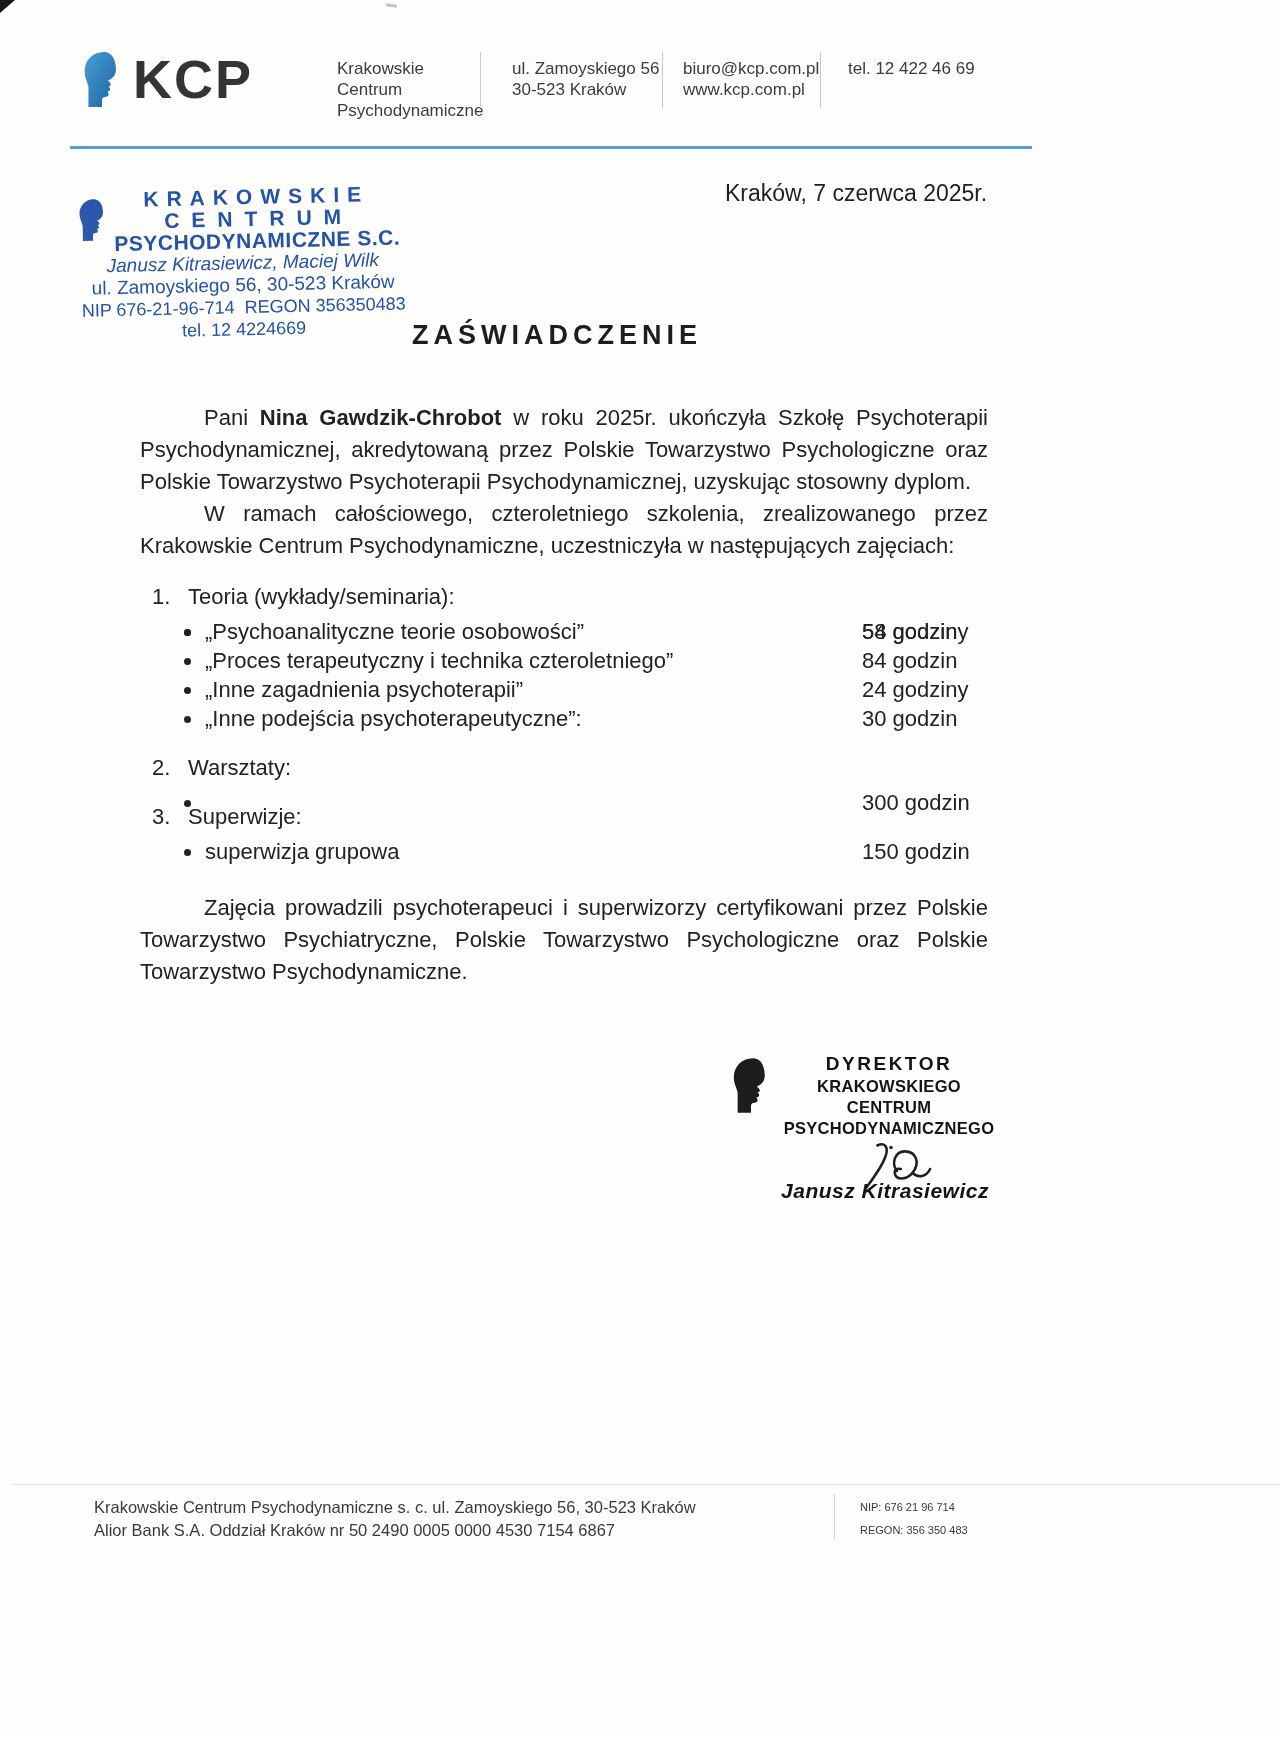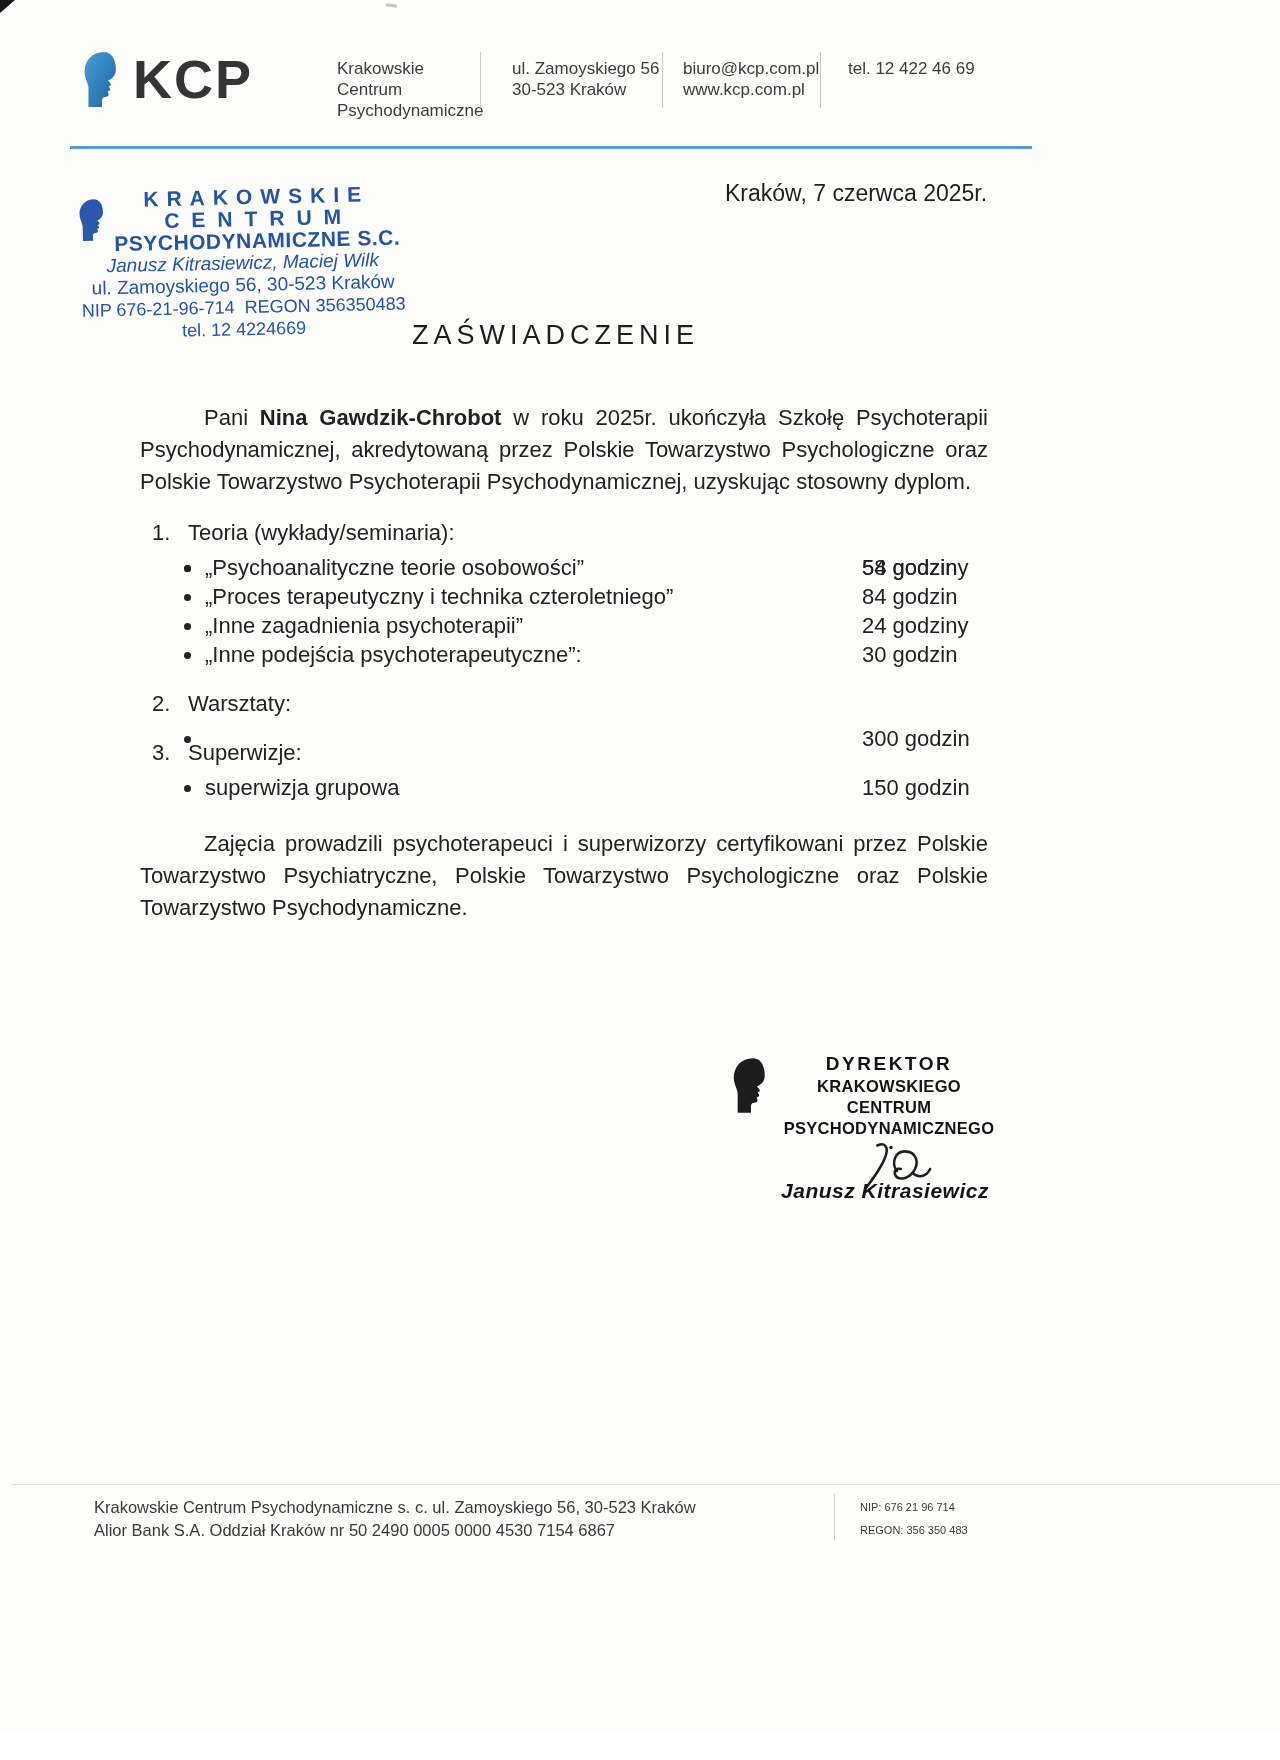--- a/index.html
+++ b/index.html
@@ -41,21 +41,21 @@
   .st1 { padding-left:30px; font-weight:700; font-size:21px; letter-spacing:8px; }
   .st2 { padding-left:34px; font-weight:700; font-size:21px; letter-spacing:12px; }
   .st3 { padding-left:30px; font-weight:700; font-size:21px; letter-spacing:0.5px; }
   .st4 { font-style:italic; font-size:19px; }
   .st5 { font-size:19px; }
   .st6 { font-size:18px; }
   .st7 { font-size:18px; }
 
   
   .doc-title { position:absolute; left:412px; top:320px; margin:0;
-    font-size:27px; font-weight:400; letter-spacing:5px; color:#1d1d1d; }
+    font-size:27px; font-weight:700; letter-spacing:5px; color:#1d1d1d; }
 
   
   .body { position:absolute; left:140px; top:402px; width:848px;
     font-size:22px; line-height:32px; text-align:justify; color:#222; }
   .para { margin:0; text-indent:64px; }
   .closing { margin-top:26px; }
 
   .sec { margin-top:21px; text-align:left; }
   .sec-head { position:relative; padding-left:48px; line-height:28px; margin-bottom:7px; }
   .sec-num { position:absolute; left:12px; }
@@ -137,20 +137,21 @@
       <div class="st5">ul. Zamoyskiego 56, 30-523 Kraków</div>
       <div class="st6">NIP 676-21-96-714  REGON 356350483</div>
       <div class="st7">tel. 12 4224669</div>
     </div>
   </div>
 
   <h1 class="doc-title">ZAŚWIADCZENIE</h1>
 
   <main class="body">
     <p class="para"><span>Pani </span><b>Nina Gawdzik-Chrobot</b><span> w roku 2025r. ukończyła Szkołę Psychoterapii Psychodynamicznej, akredytowaną przez Polskie Towarzystwo Psychologiczne oraz Polskie Towarzystwo Psychoterapii Psychodynamicznej, uzyskując stosowny dyplom.</span></p>
+    <p class="para">W ramach całościowego, czteroletniego szkolenia, zrealizowanego przez Krakowskie Centrum Psychodynamiczne, uczestniczyła w następujących zajęciach:</p>
 
     <div class="sec">
       <div class="sec-head">
         <span class="sec-num">1.</span>
         <span>Teoria (wykłady/seminaria):</span>
       </div>
       <div class="item">
         <span class="bullet"></span>
         <span class="hours">58 godzin</span>
       </div>

